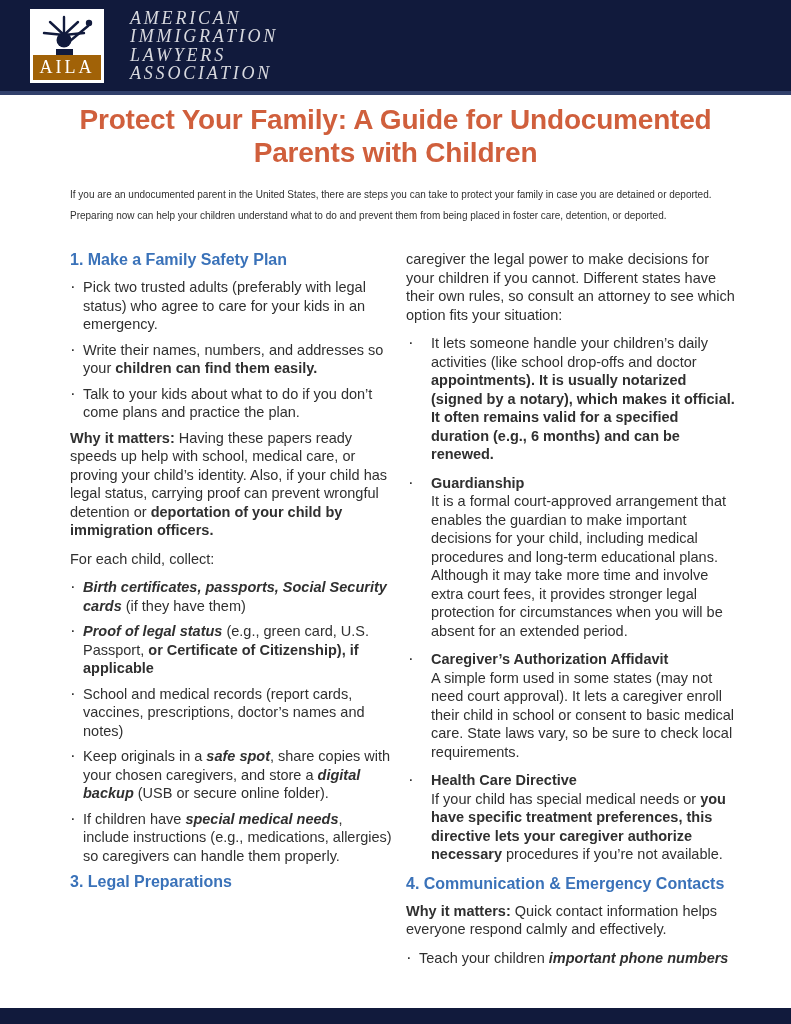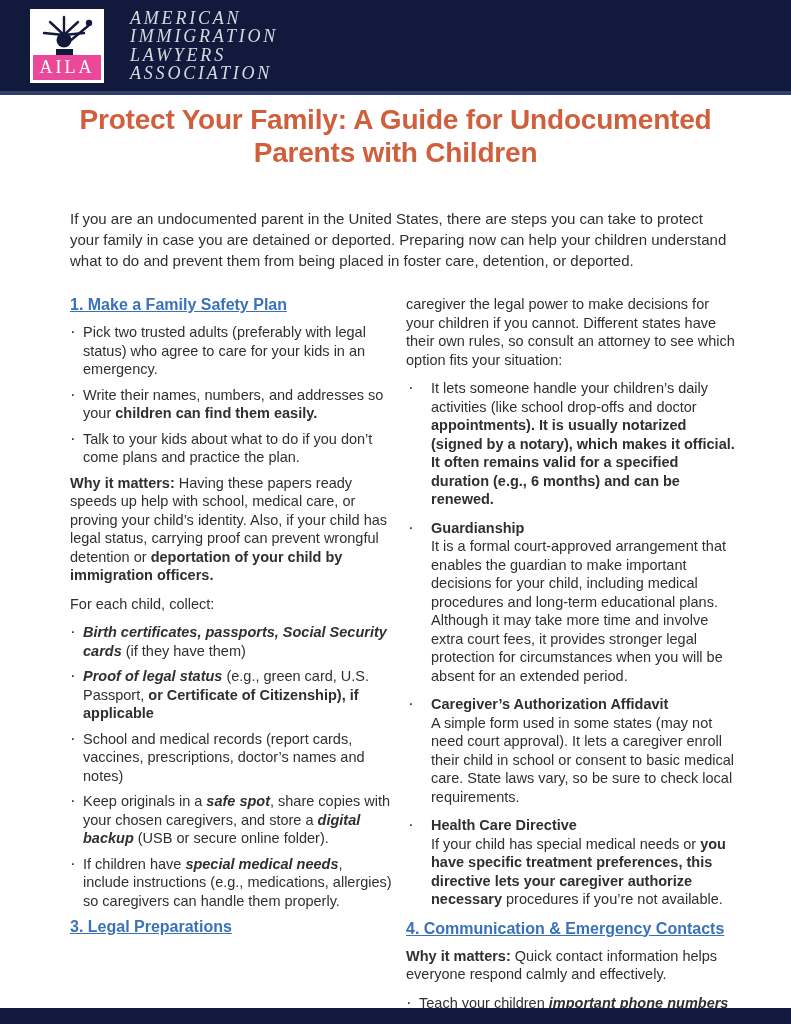--- a/index.html
+++ b/index.html
@@ -11,40 +11,40 @@
   .topbar{
     height:95px;background:#111a3c;display:flex;align-items:center;
     padding-left:30px;box-sizing:border-box;border-bottom:4px solid #31406b;
   }
   .logo{
     width:74px;height:74px;background:#ffffff;display:flex;flex-direction:column;
     padding:3px;box-sizing:border-box;
   }
   .logo-top{flex:1;background:#ffffff;display:flex;align-items:flex-end;justify-content:center;overflow:hidden;}
   .logo-band{
-    height:25px;background:#ec4899;color:#ffffff;
+    height:25px;background:#a16207;color:#ffffff;
     font-family:"Liberation Serif",serif;font-size:18px;letter-spacing:3px;
     display:flex;align-items:center;justify-content:center;
   }
   .orgname{
     margin-left:26px;font-family:"Liberation Serif",serif;font-size:18px;
     letter-spacing:2.8px;line-height:18.5px;color:#d8d9df;font-style:italic;
   }
   
   .title{
     max-width:660px;margin:8px auto 0;text-align:center;color:#d05f3c;
     font-size:28px;line-height:33px;font-weight:700;letter-spacing:-0.2px;
   }
-  .intro{margin:39px 60px 0 70px;font-size:15px;line-height:21px;}
+  .intro{margin:15px 60px 0 70px;font-size:10px;line-height:21px;}
   
   .columns{
     display:grid;grid-template-columns:322px 1fr;column-gap:14px;
     margin:24px 56px 0 70px;font-size:14.5px;line-height:18.5px;
   }
-  h2.sec{color:#3a72b9;font-size:16px;line-height:20px;margin:0 0 8px;font-weight:700;text-decoration:underline;}
+  h2.sec{color:#3a72b9;font-size:16px;line-height:20px;margin:0 0 8px;font-weight:700;}
   .columns p{margin:0 0 10px;}
   .sec-gap{margin-top:26px;}
   .b{font-weight:700;}
   .bi{font-weight:700;font-style:italic;}
   .li{display:flex;margin-bottom:7px;}
   .dot{width:13px;flex:none;font-size:17px;line-height:18.5px;}
   .li-r{margin-bottom:10px;}
   .li-r .dot{width:25px;padding-left:2px;box-sizing:border-box;}
   .item-title{font-weight:700;}
   

